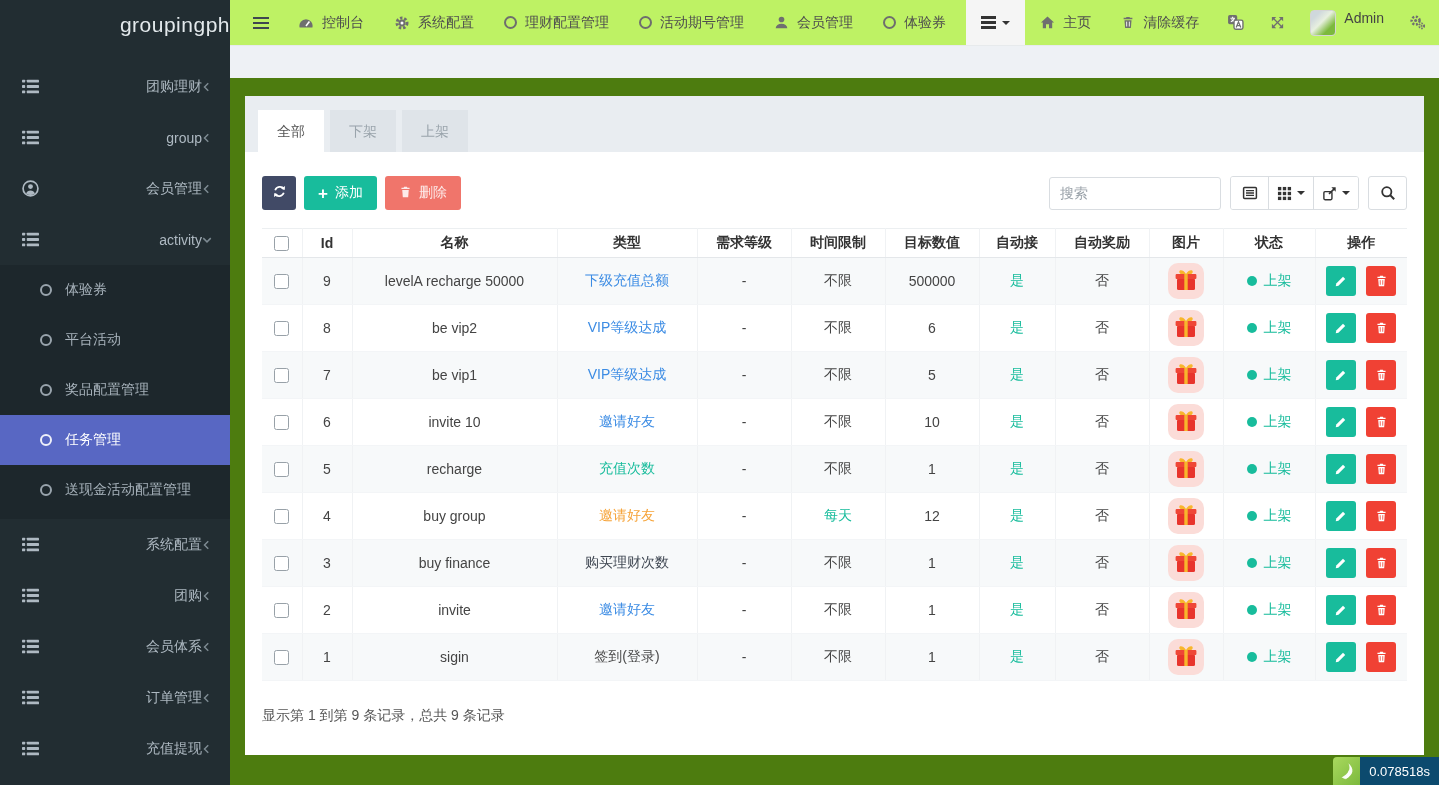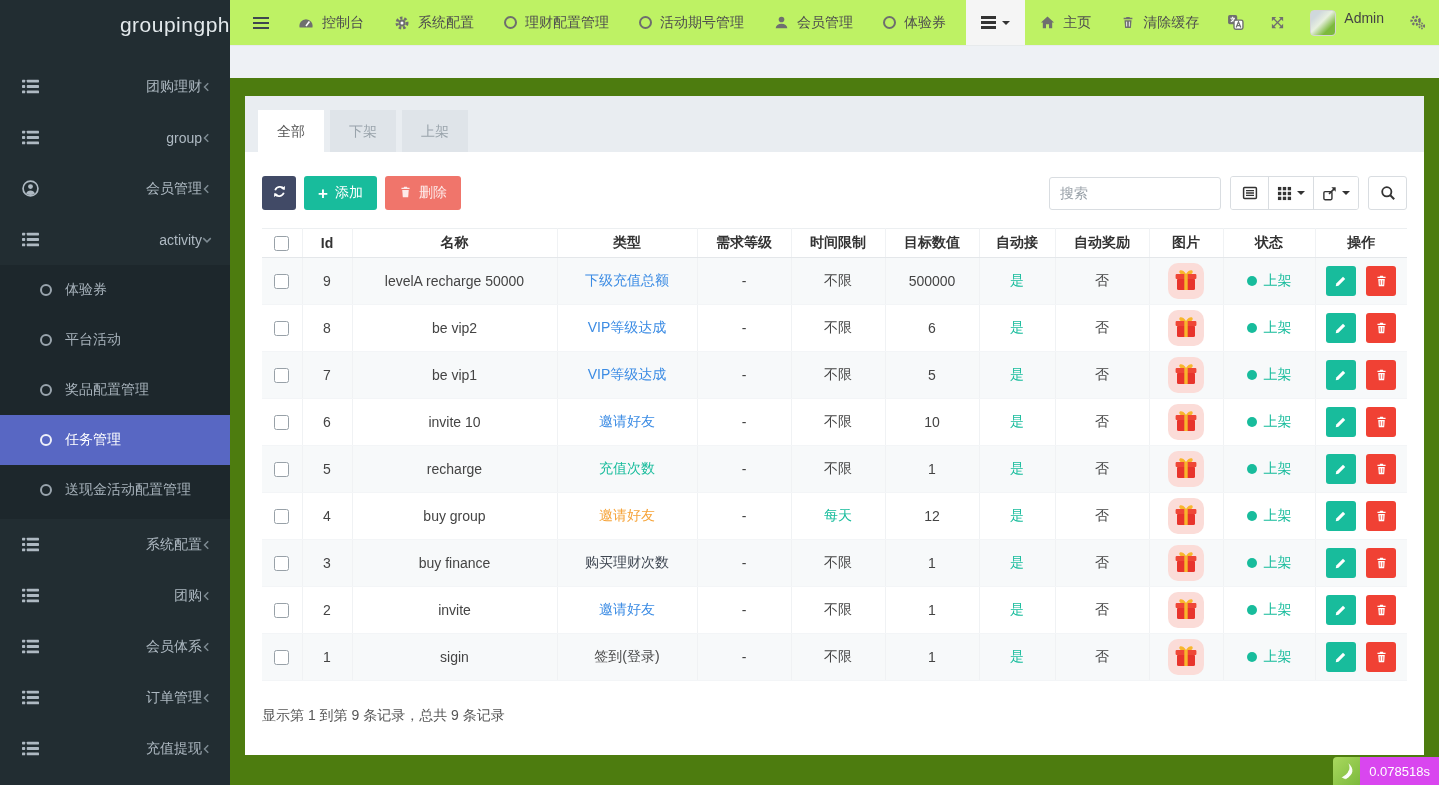--- a/index.html
+++ b/index.html
@@ -77,21 +77,21 @@
   .act-btn { display:inline-flex; width:30px; height:30px; border-radius:3px; align-items:center; justify-content:center; border:none; cursor:pointer; margin:0 3px; vertical-align:middle; }
   .act-edit { background:#18bc9c; }
   .act-del { background:#f04134; }
   .gift { vertical-align:middle; }
 
   .summary { font-size:14px; color:#555; padding:26px 0 4px 0; }
 
   
   .timer { position:absolute; right:0; bottom:0; height:28px; display:flex; align-items:stretch; z-index:50; }
   .tp-logo { width:27px; background:linear-gradient(135deg,#a9d95e,#7cb93d); border-radius:4px 0 0 0; display:flex; align-items:center; justify-content:center; }
-  .timer-text { background:#d946ef; color:#fff; font-size:13px; display:flex; align-items:center; padding:0 9px; min-width:74px; }
+  .timer-text { background:#0c4a6e; color:#fff; font-size:13px; display:flex; align-items:center; padding:0 9px; min-width:74px; }
 </style>
 </head>
 <body>
 
 <aside class="sidebar">
   <div class="logo">groupingph</div>
   <nav class="menu">
 
     <div class="side-item">
       <span class="sicon">

